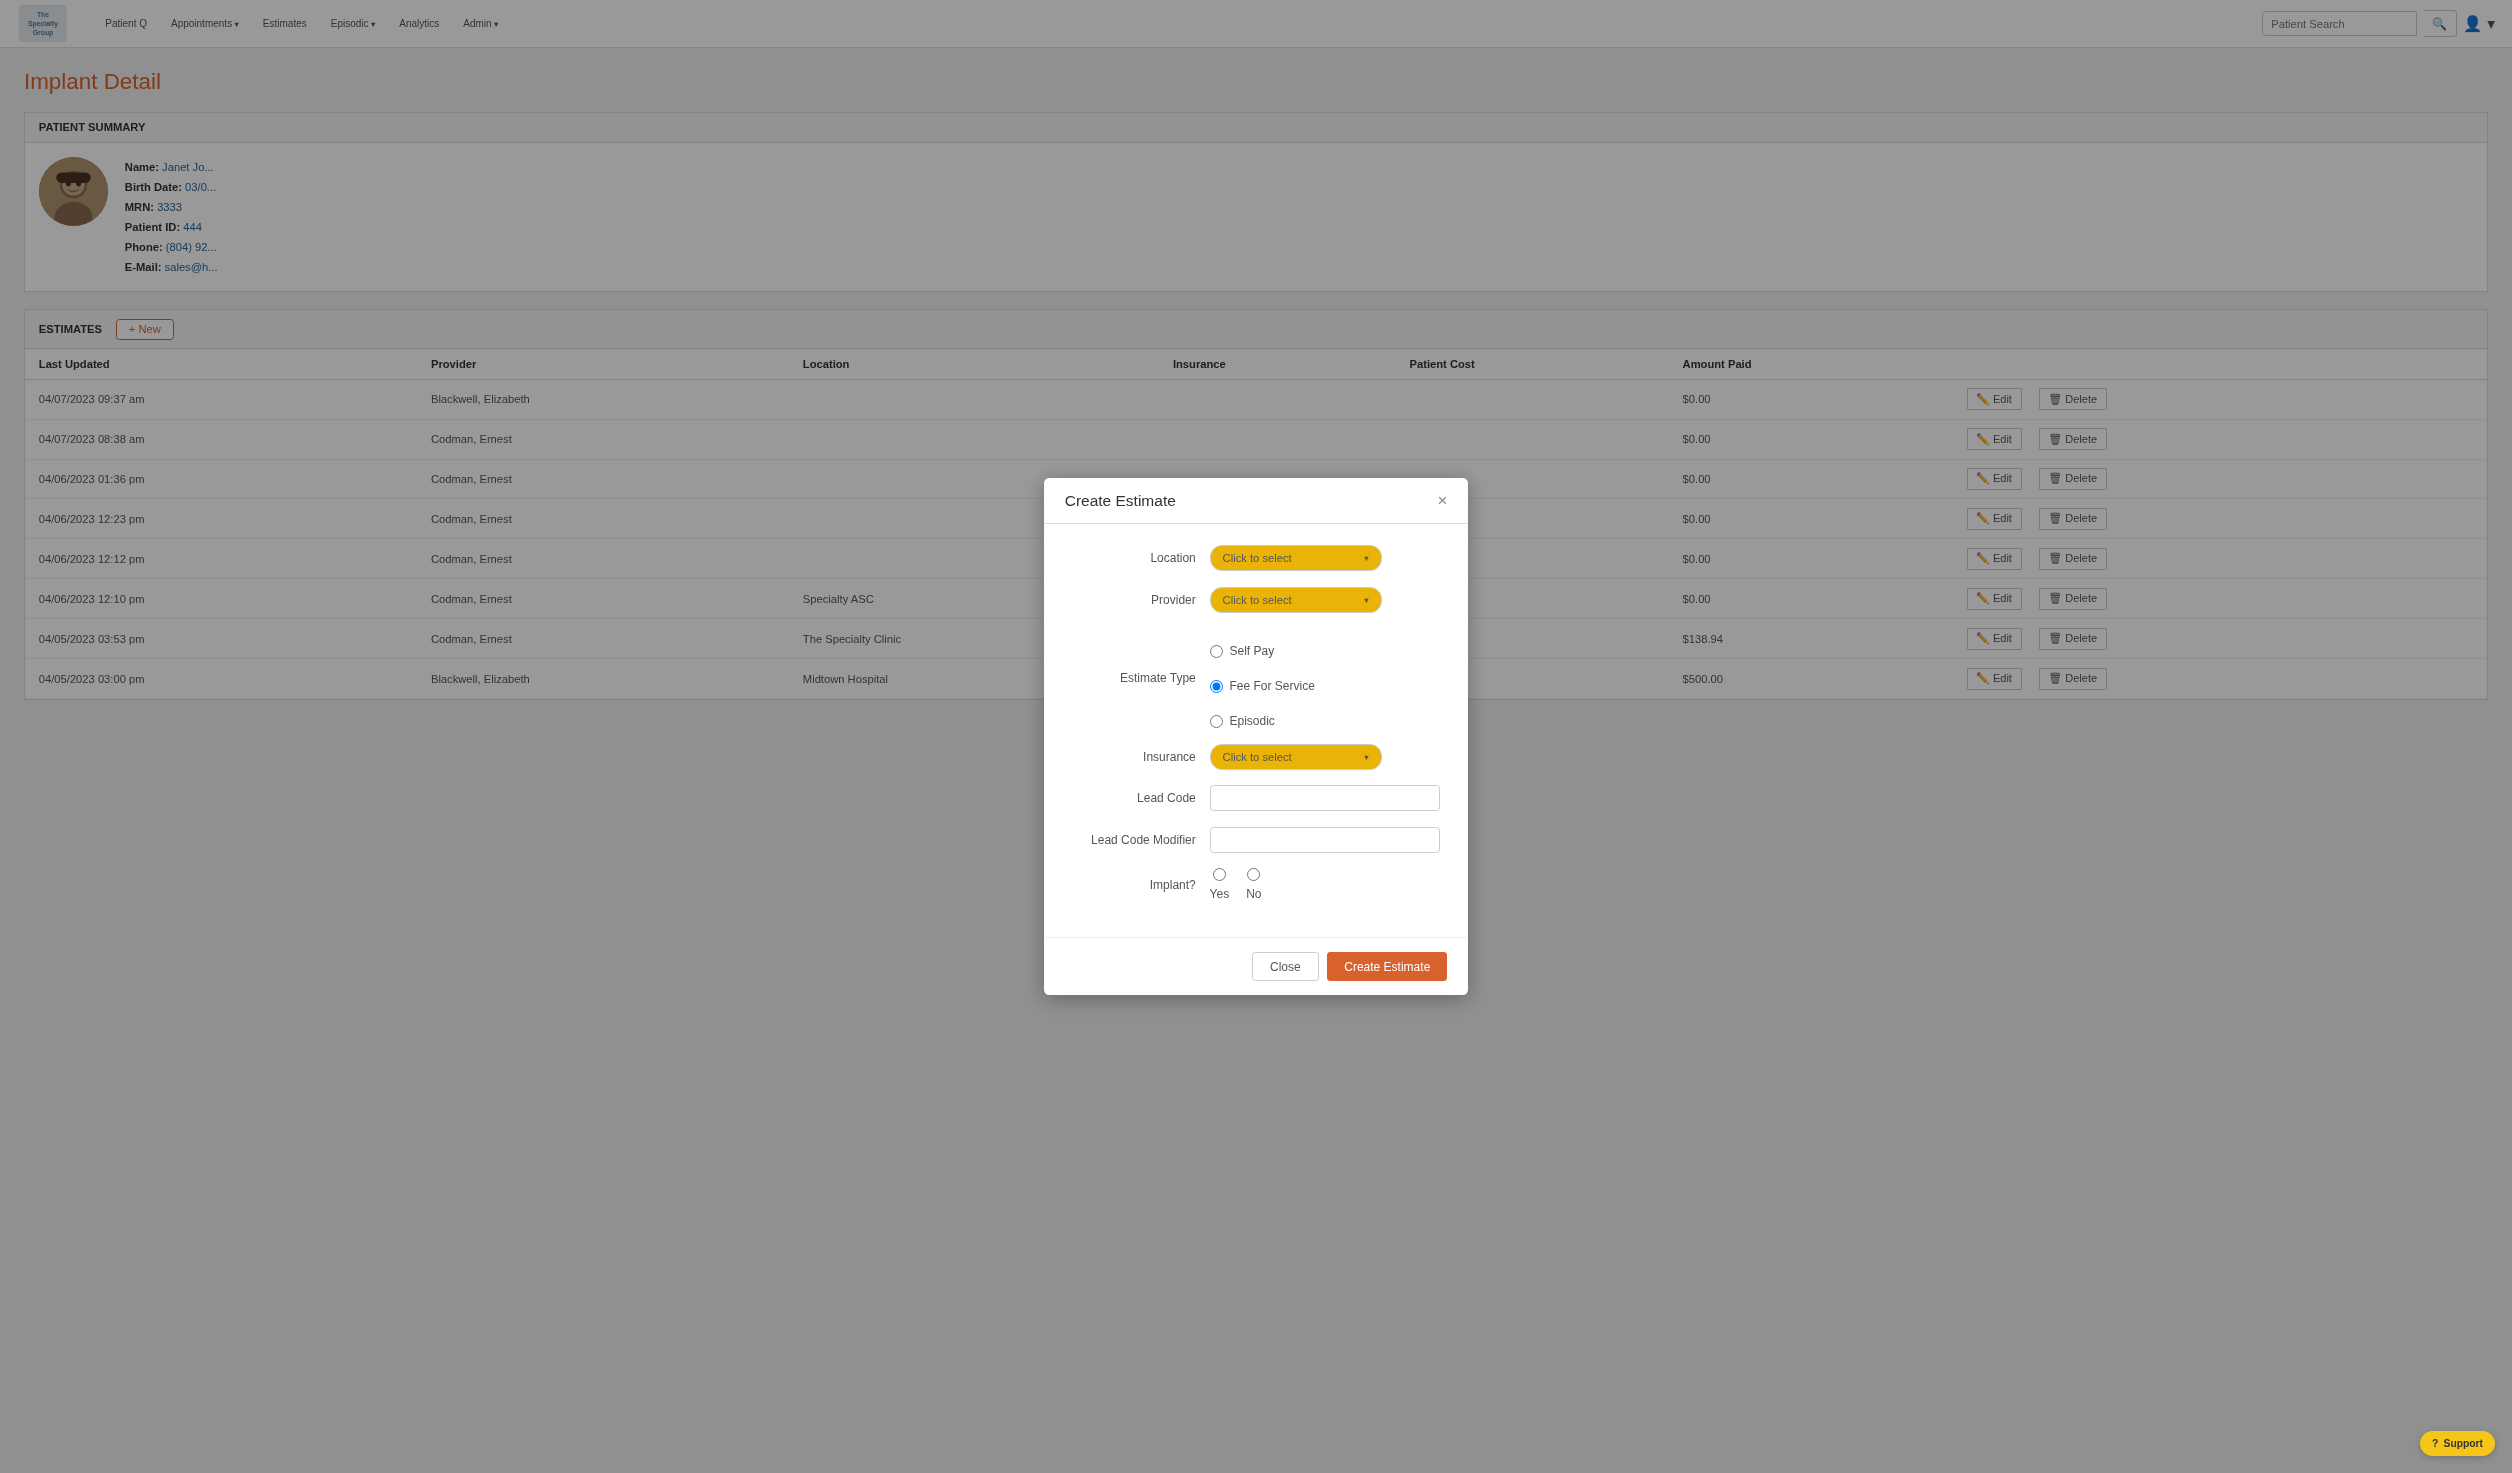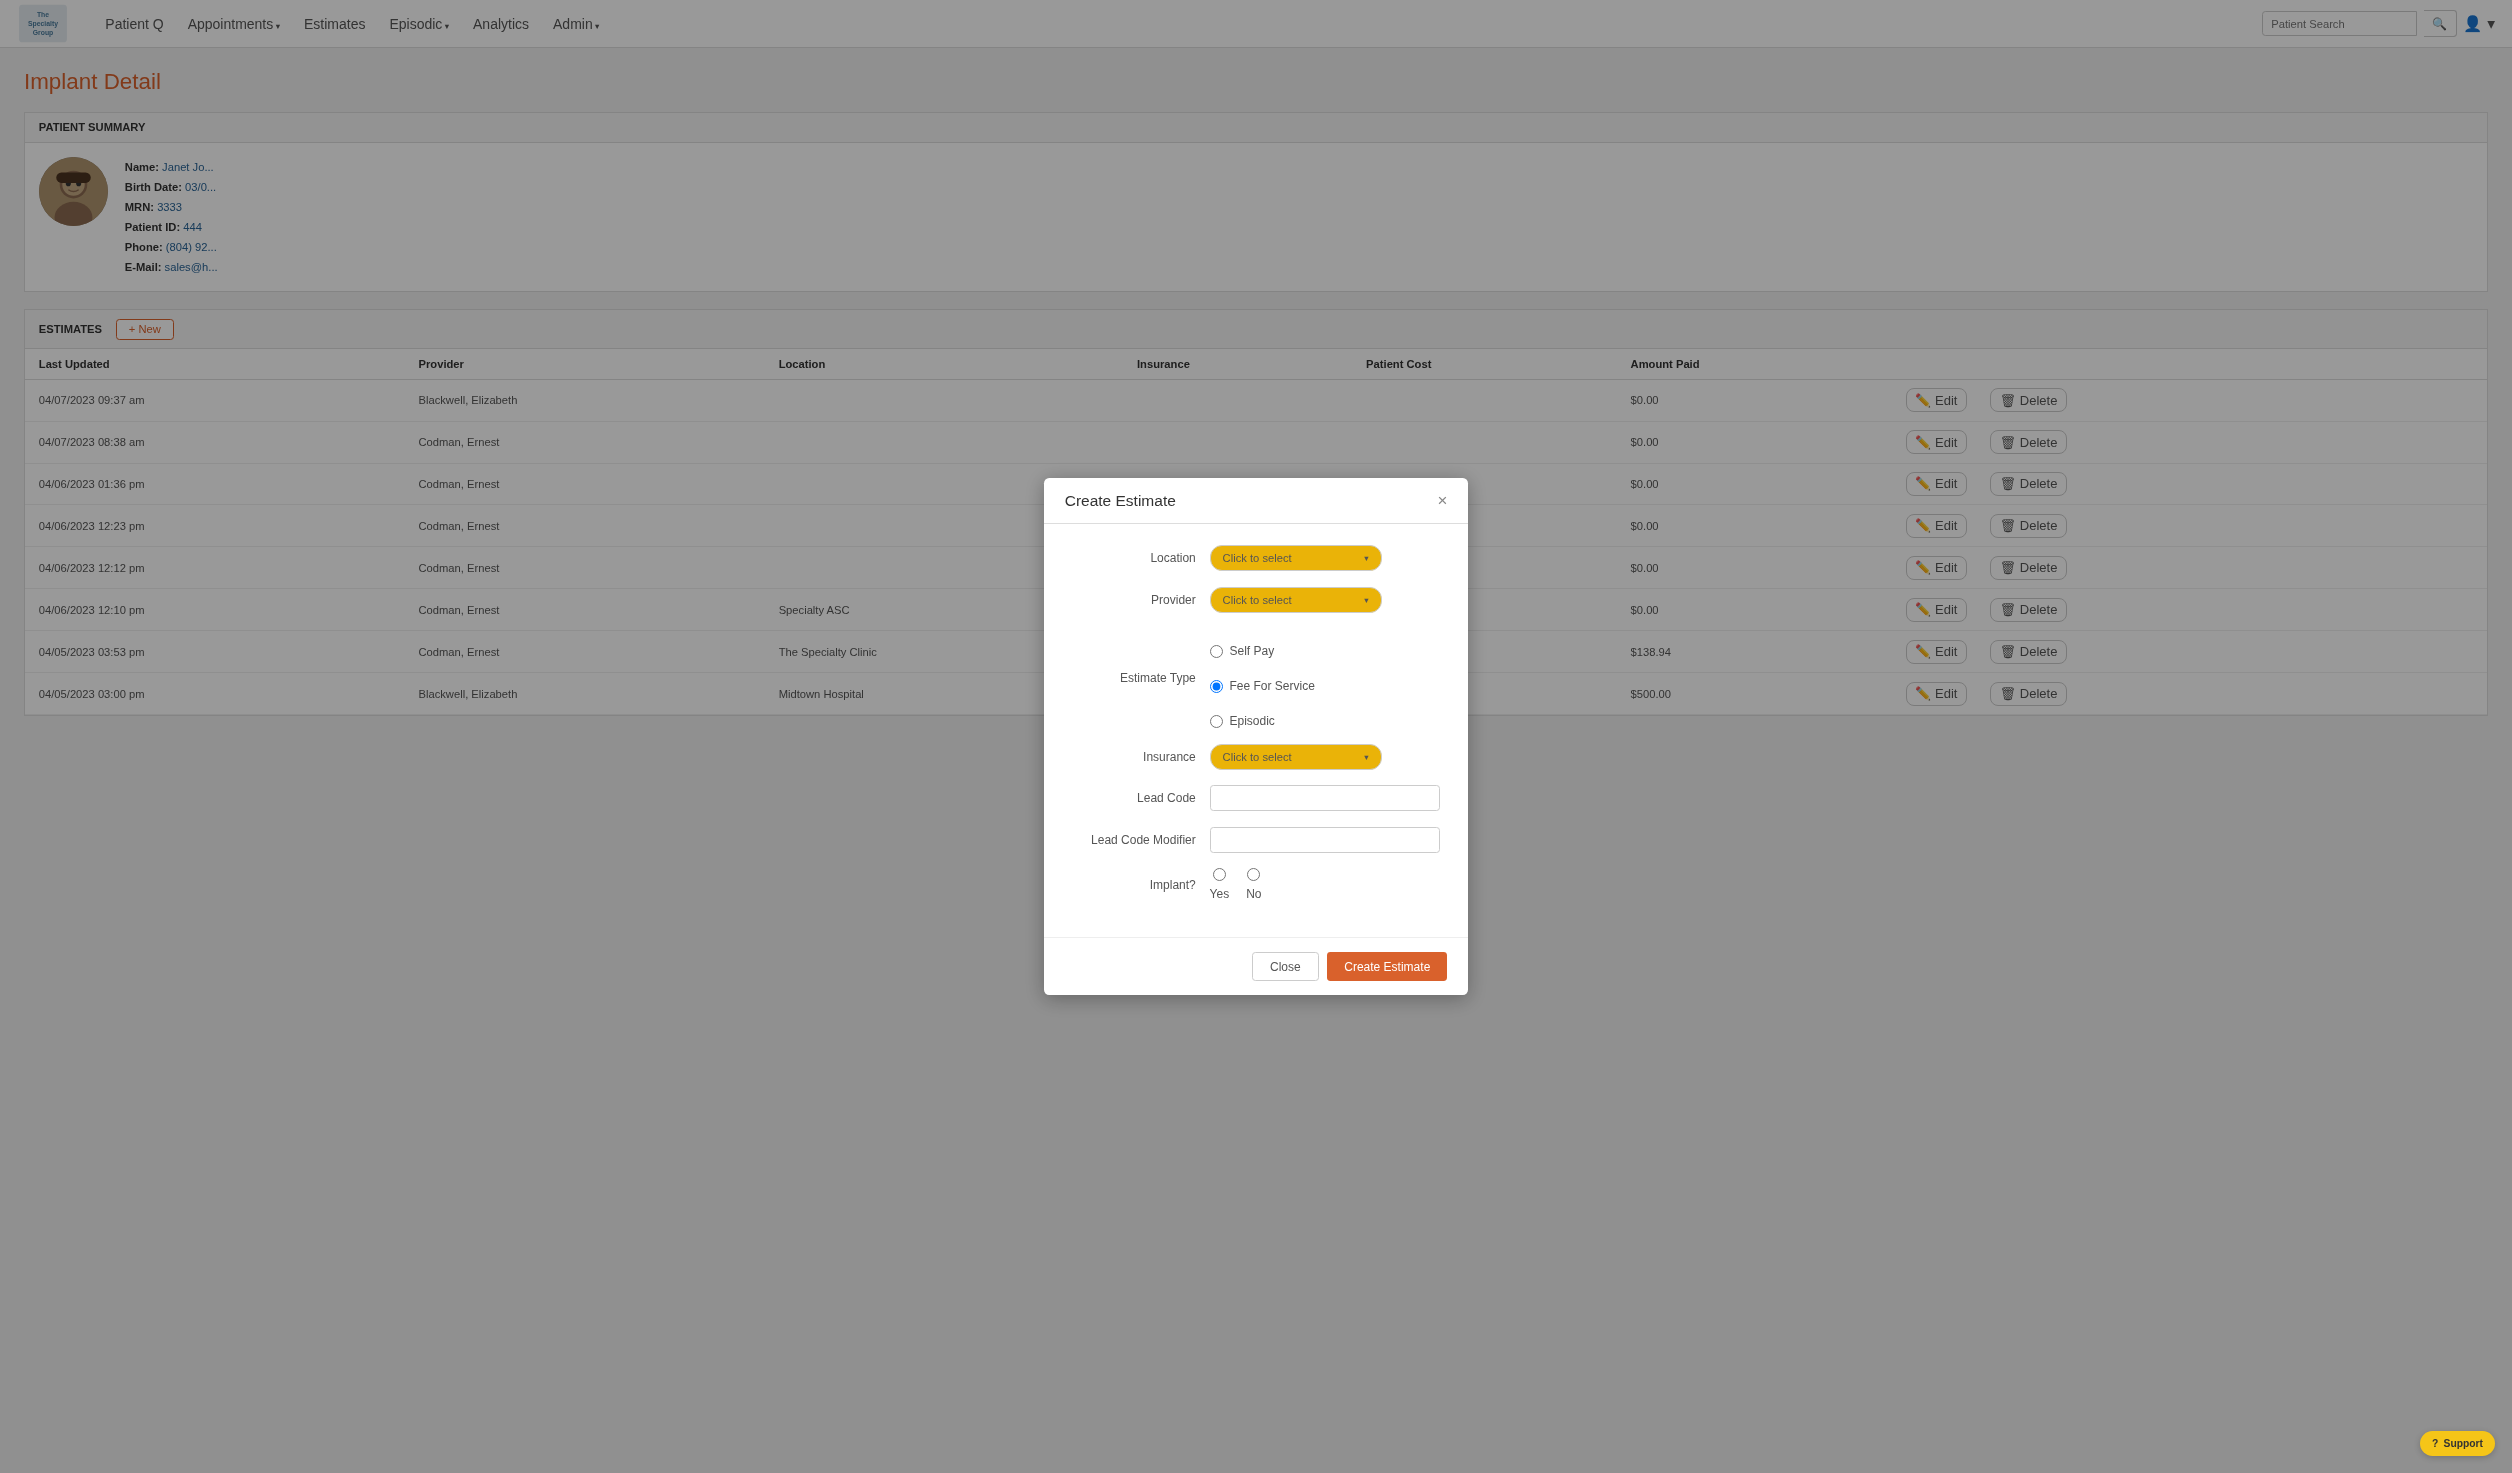--- a/index.html
+++ b/index.html
@@ -28,21 +28,21 @@
     .nav-links {
       display: flex;
       align-items: center;
       gap: 3.4px;
       flex: 1;
     }
     .nav-link {
       padding: 6.9px 10.3px;
       color: #555;
       text-decoration: none;
-      font-size: 14px;
+      font-size: 10px;
       cursor: pointer;
       white-space: nowrap;
     }
     .nav-link.has-dropdown::after {
       content: ' ▾';
       font-size: 8.6px;
     }
     .nav-right {
       display: flex;
       align-items: center;
@@ -157,29 +157,29 @@
     }
     .estimates-table td {
       padding: 8.6px 13.8px;
       font-size: 11.2px;
       border-bottom: 0.9px solid #eee;
       color: #555;
     }
     .action-btn {
       background: #fff;
       border: 0.9px solid #ccc;
-      border-radius: 8px;
+      border-radius: 1px;
       padding: 3.4px 8.6px;
       cursor: pointer;
-      font-size: 13px;
+      font-size: 11px;
       color: #555;
       display: inline-flex;
       align-items: center;
       gap: 3.4px;
-      margin-right: 20px;
+      margin-right: 14px;
     }
 
     
     .modal-overlay {
       position: fixed;
       top: 0; left: 0; right: 0; bottom: 0;
       background: rgba(0,0,0,0.4);
       display: flex;
       align-items: center;
       justify-content: center;

